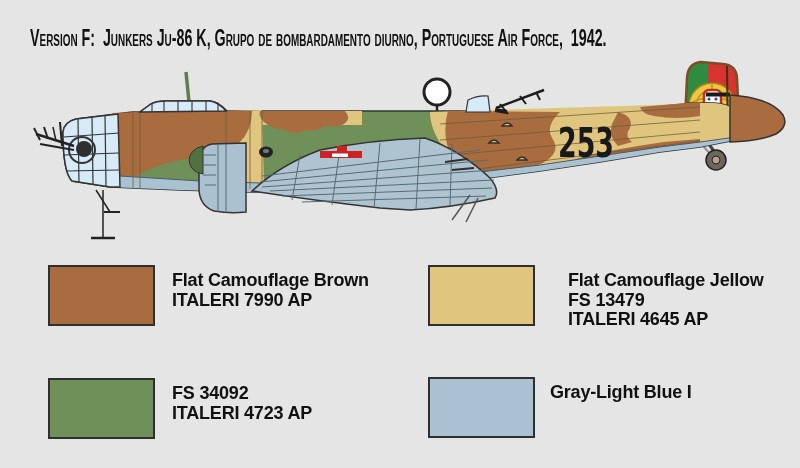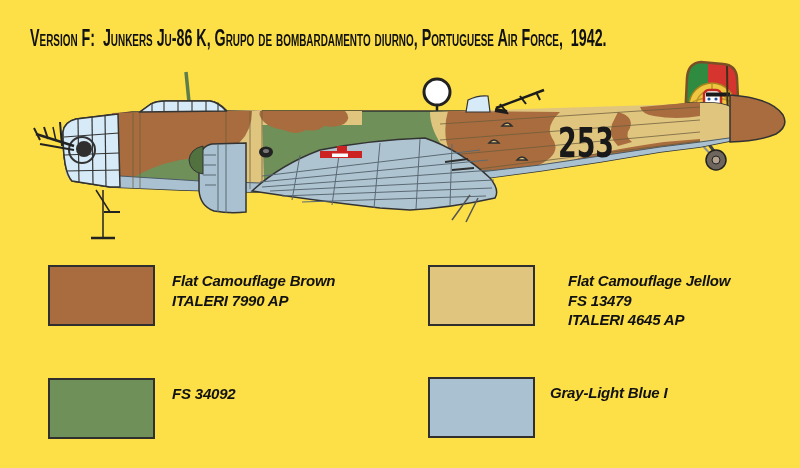--- a/index.html
+++ b/index.html
@@ -1,24 +1,24 @@
 <!DOCTYPE html>
 <html><head>
 <meta charset="utf-8">
 <style>
   html,body{margin:0;padding:0;background:#fff;}
-  .sheet{position:relative;width:800px;height:468px;background:#fde047;overflow:hidden;
+  .sheet{position:relative;width:800px;height:468px;background:#e5e5e5;overflow:hidden;
          font-family:"Liberation Sans",sans-serif;}
   .title{position:absolute;left:30px;top:25px;font-size:23px;font-weight:bold;color:#111;
          font-variant:small-caps;letter-spacing:0px;white-space:pre;
          transform:scaleX(0.62);transform-origin:0 50%;}
   .plane-svg{position:absolute;left:0;top:0;width:800px;height:260px;}
   .swatch-box{position:absolute;width:107px;height:61px;border:2px solid #2f2f2f;box-sizing:border-box;}
-  .swatch-text{position:absolute;font-size:15px;font-weight:bold;color:#111;line-height:19.5px;
-         letter-spacing:-0.2px;font-style:italic;}
+  .swatch-text{position:absolute;font-size:18px;font-weight:bold;color:#111;line-height:19.5px;
+         letter-spacing:-0.2px;}
 </style>
 </head>
 <body>
 
 <div class="sheet">
 
   <div class="title">Version F:  Junkers Ju-86 K, Grupo de bombardamento diurno, Portuguese Air Force,  1942.</div>
 
   <svg class="plane-svg" viewBox="0 0 800 260" xmlns="http://www.w3.org/2000/svg">
     <defs>
@@ -224,20 +224,21 @@
   <div class="swatch-box" style="left: 428px; top: 265px; background-color: rgb(224, 197, 127);"></div>
   <div class="swatch-text" style="left:568px;top:271px">
     <div>Flat Camouflage Jellow</div>
     <div>FS 13479</div>
     <div>ITALERI 4645 AP</div>
   </div>
 
   <div class="swatch-box" style="left: 48px; top: 378px; background-color: rgb(111, 145, 89);"></div>
   <div class="swatch-text" style="left:172px;top:384px">
     <div>FS 34092</div>
+    <div>ITALERI 4723 AP</div>
   </div>
 
   <div class="swatch-box" style="left: 428px; top: 377px; background-color: rgb(169, 193, 208);"></div>
   <div class="swatch-text" style="left:550px;top:383px">
     <div>Gray-Light Blue I</div>
     <div></div>
   </div>
 
 </div>
 

